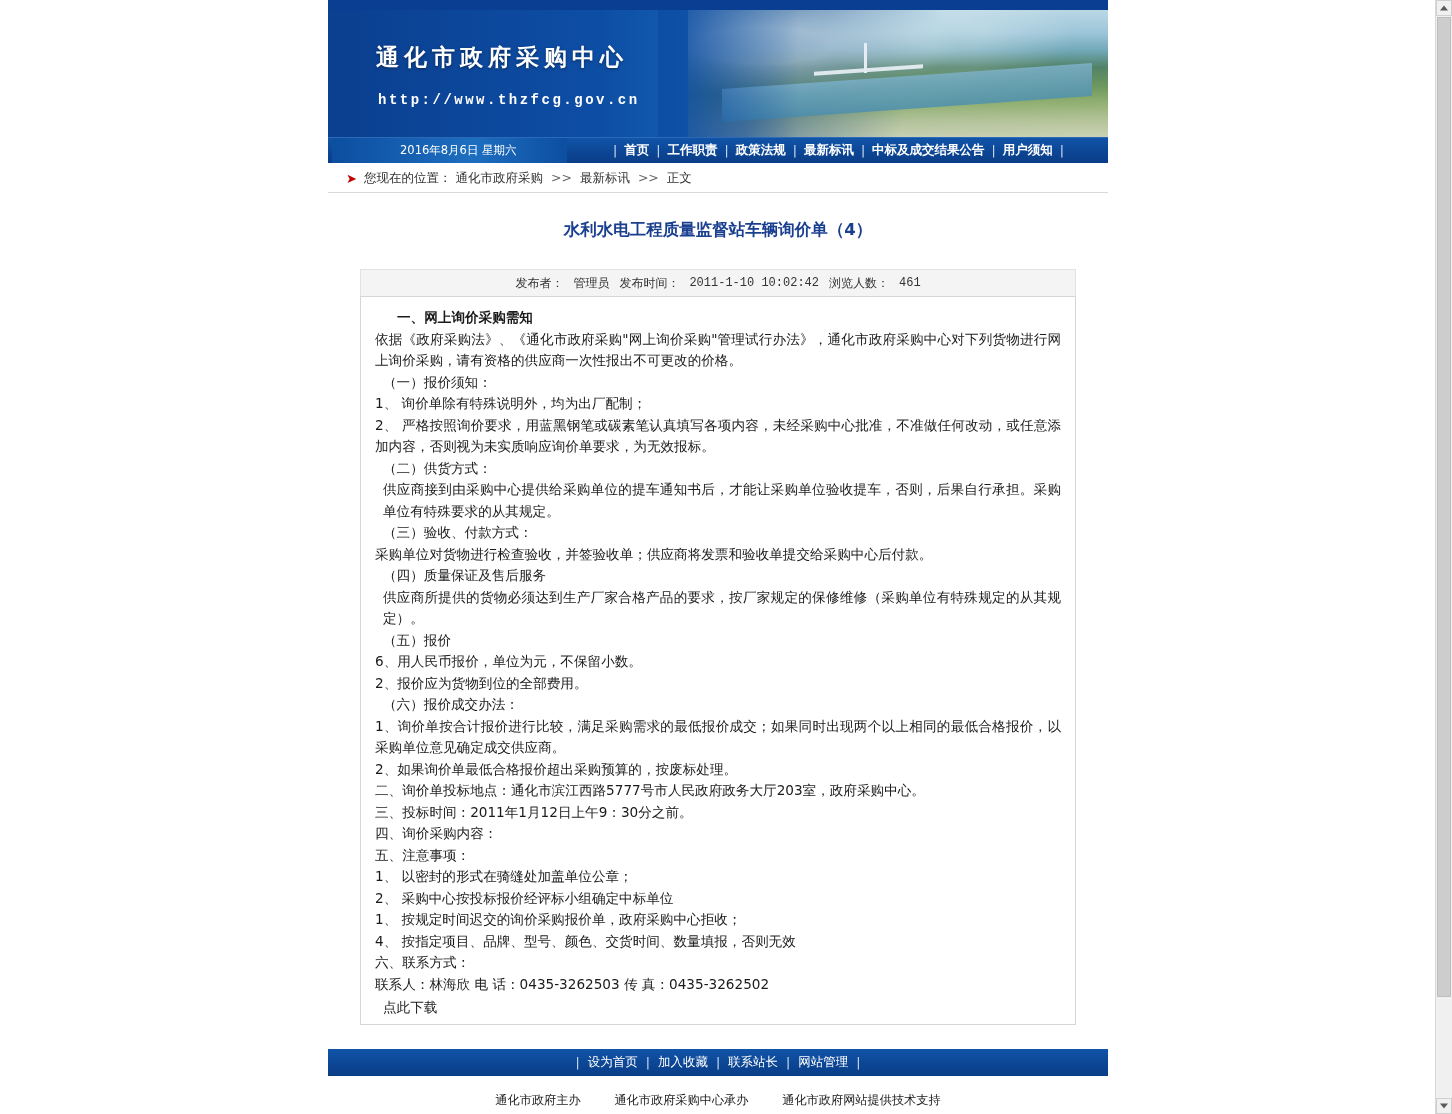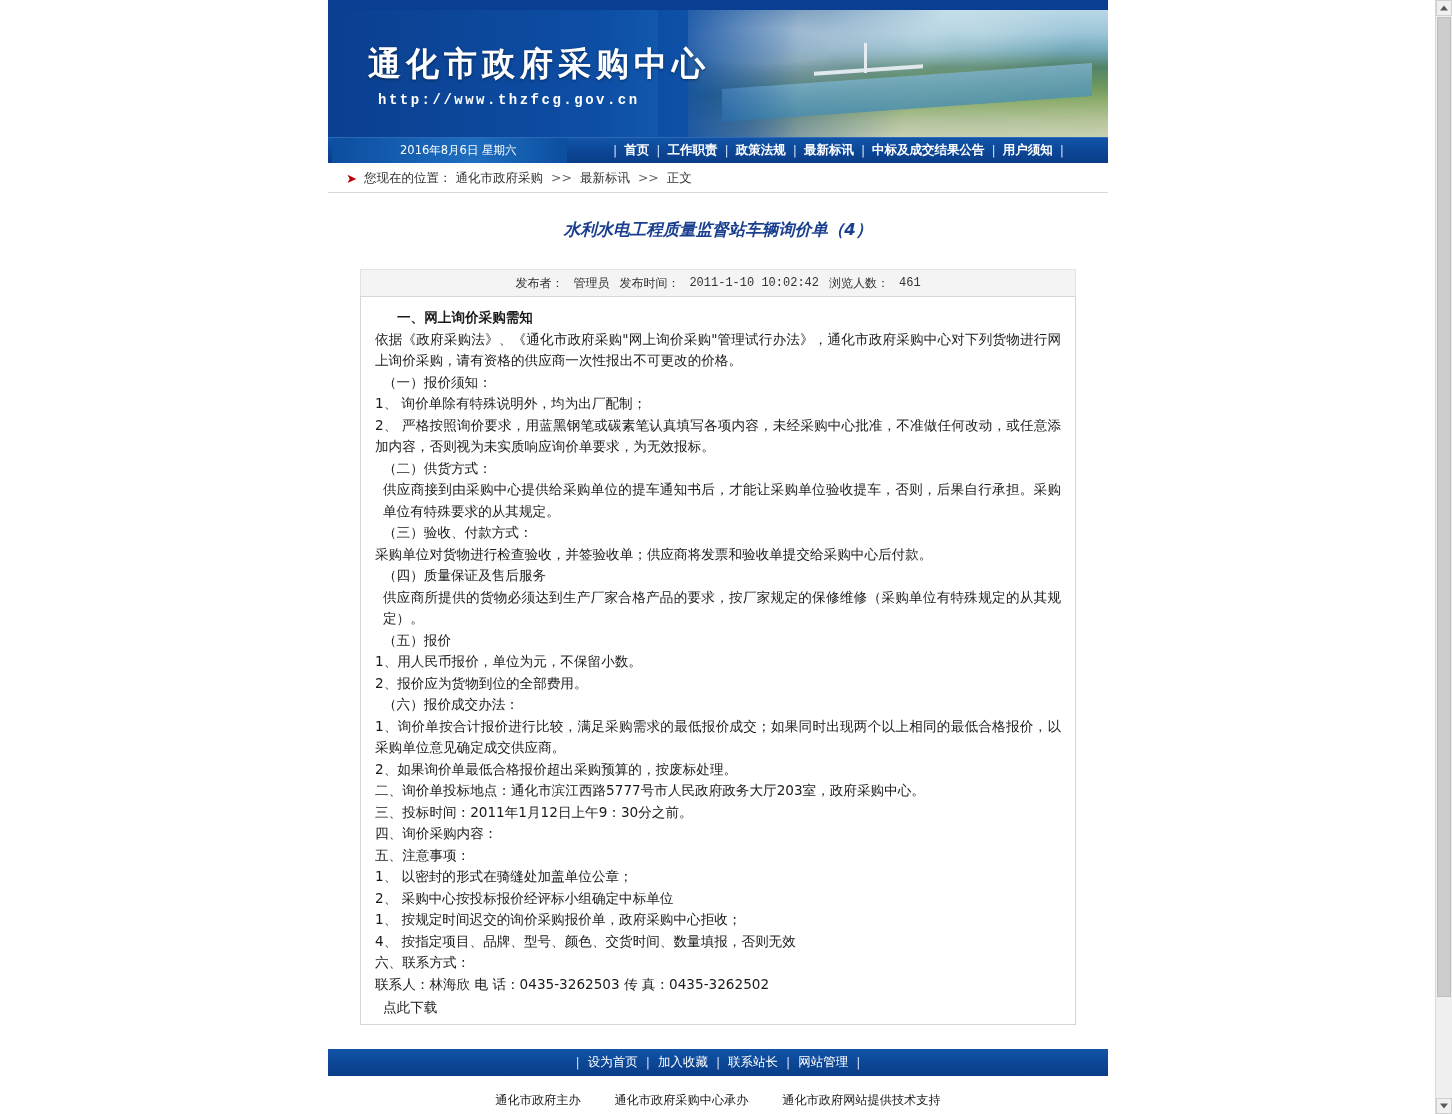--- a/index.html
+++ b/index.html
@@ -132,23 +132,23 @@
     background: #eef3f5;
   }
   .banner-fade {
     position: absolute;
     left: 330px; top: 10px;
     width: 140px; height: 127px;
     background: linear-gradient(90deg, rgba(13,78,165,1) 0%, rgba(13,78,165,0) 100%);
   }
   .banner-title {
     position: absolute;
-    left: 40px; top: 42px;
-    font-family: "DejaVu Sans", sans-serif;
-    font-size: 33px;
+    left: 48px; top: 42px;
+    font-family: "DejaVu Sans", sans-serif;
+    font-size: 23px;
     font-weight: bold;
     color: #ffffff;
     letter-spacing: 5px;
     text-shadow: 0 1px 3px rgba(0,0,0,.45);
   }
   .banner-url {
     position: absolute;
     left: 50px; top: 92px;
     font-family: "Liberation Mono", monospace;
     font-size: 14px;
@@ -217,21 +217,20 @@
 
   
   .article-title {
     width: 780px;
     text-align: center;
     margin-top: 26px;
     font-size: 16.5px;
     font-weight: bold;
     color: #1a3f8f;
     font-family: "DejaVu Sans", sans-serif;
-    font-style: italic;
   }
   .meta-bar {
     margin: 28px auto 0 auto;
     width: 716px;
     height: 27px;
     background: #f4f4f4;
     border: 1px solid #e2e2e2;
     border-bottom: none;
     box-sizing: border-box;
     display: flex;
@@ -371,21 +370,21 @@
         <p class="sp">（一）报价须知：</p>
         <p class="ind">1、  询价单除有特殊说明外，均为出厂配制；</p>
         <p class="ind">2、  严格按照询价要求，用蓝黑钢笔或碳素笔认真填写各项内容，未经采购中心批准，不准做任何改动，或任意添加内容，否则视为未实质响应询价单要求，为无效报标。</p>
         <p class="sp">（二）供货方式：</p>
         <p class="sp">供应商接到由采购中心提供给采购单位的提车通知书后，才能让采购单位验收提车，否则，后果自行承担。采购单位有特殊要求的从其规定。</p>
         <p class="sp">（三）验收、付款方式：</p>
         <p class="ind">采购单位对货物进行检查验收，并签验收单；供应商将发票和验收单提交给采购中心后付款。</p>
         <p class="sp">（四）质量保证及售后服务</p>
         <p class="sp">供应商所提供的货物必须达到生产厂家合格产品的要求，按厂家规定的保修维修（采购单位有特殊规定的从其规定）。</p>
         <p class="sp">（五）报价</p>
-        <p class="ind">1、用人民币报价，单位为元，不保留小数。</p>
+        <p class="ind">6、用人民币报价，单位为元，不保留小数。</p>
         <p class="ind">2、报价应为货物到位的全部费用。</p>
         <p class="sp">（六）报价成交办法：</p>
         <p class="ind">1、询价单按合计报价进行比较，满足采购需求的最低报价成交；如果同时出现两个以上相同的最低合格报价，以采购单位意见确定成交供应商。</p>
         <p class="ind">2、如果询价单最低合格报价超出采购预算的，按废标处理。</p>
         <p class="ind">二、询价单投标地点：通化市滨江西路5777号市人民政府政务大厅203室，政府采购中心。</p>
         <p class="ind">三、投标时间：2011年1月12日上午9：30分之前。</p>
         <p class="ind">四、询价采购内容：</p>
         <p class="ind">五、注意事项：</p>
         <p class="ind">1、  以密封的形式在骑缝处加盖单位公章；</p>
         <p class="ind">2、  采购中心按投标报价经评标小组确定中标单位</p>

